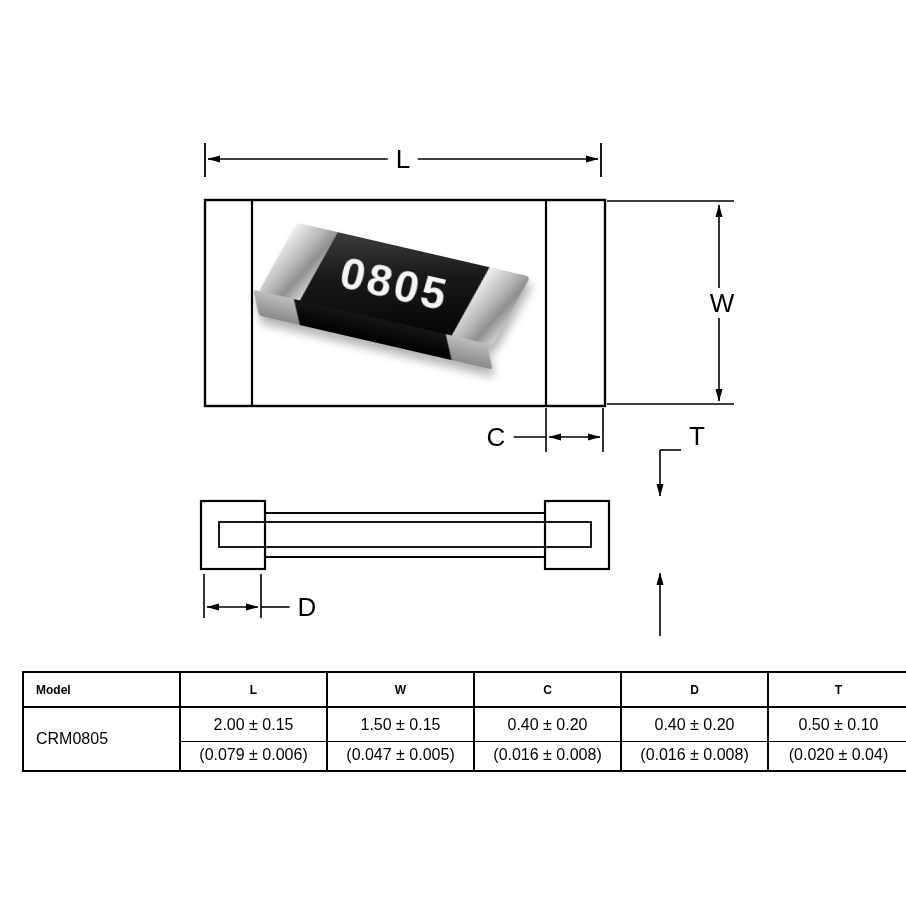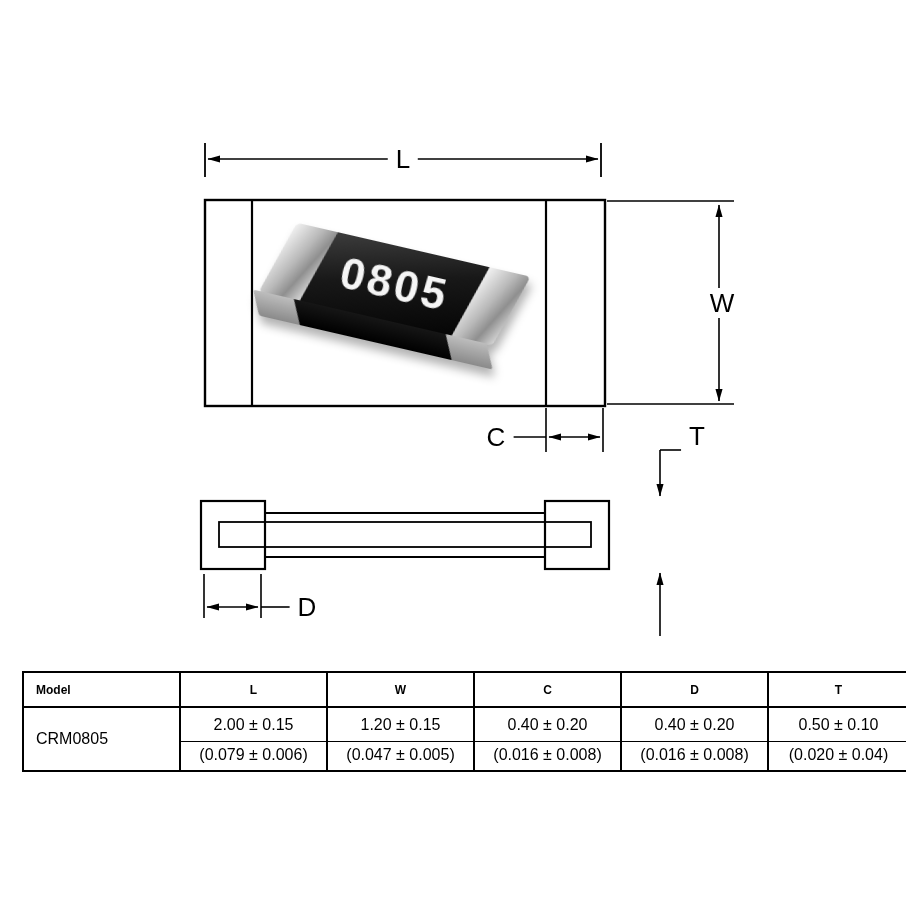--- a/index.html
+++ b/index.html
@@ -215,21 +215,21 @@
         <tr>
           <td class="model-col">CRM0805</td>
           <td>
             <div class="vcell">
               <div class="mm">2.00 ± 0.15</div>
               <div class="inch">(0.079 ± 0.006)</div>
             </div>
           </td>
           <td>
             <div class="vcell">
-              <div class="mm">1.20 ± 0.15</div>
+              <div class="mm">1.50 ± 0.15</div>
               <div class="inch">(0.047 ± 0.005)</div>
             </div>
           </td>
           <td>
             <div class="vcell">
               <div class="mm">0.40 ± 0.20</div>
               <div class="inch">(0.016 ± 0.008)</div>
             </div>
           </td>
           <td>

